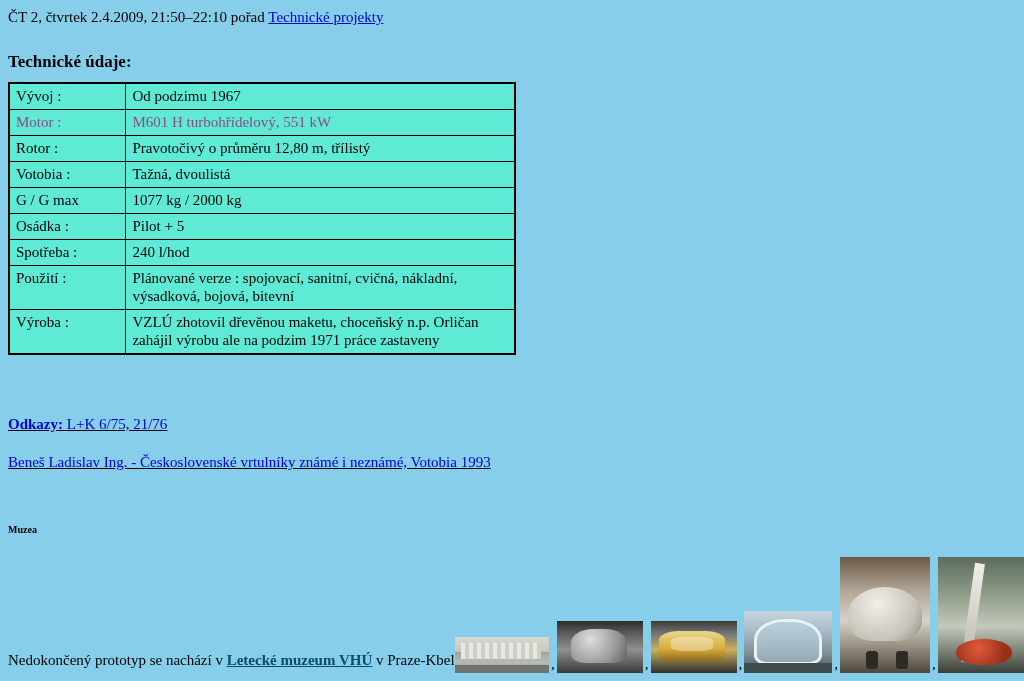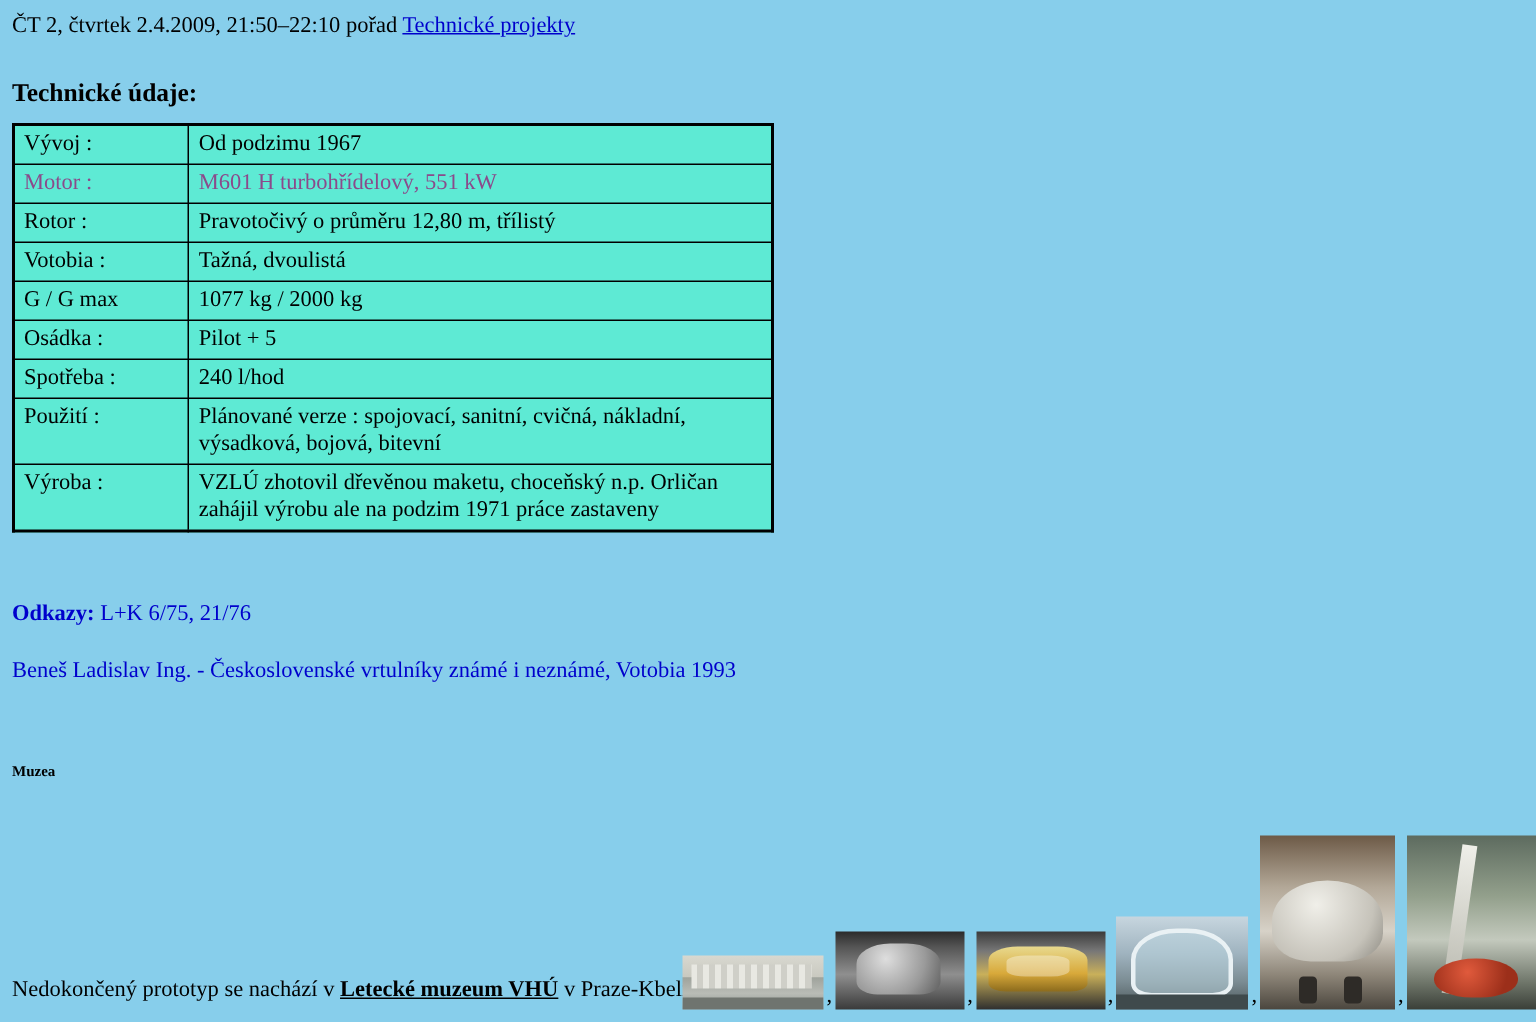--- a/index.html
+++ b/index.html
@@ -54,23 +54,24 @@
   table.specs td.label {
     width: 106px;
   }
   table.specs td.value {
     width: 390px;
   }
   .motor-row td {
     color: #8B4A8B;
   }
   .links-block {
-    margin-top: 42px;
+    margin-top: 57px;
     font-size: 15px;
     line-height: 24px;
+    text-decoration: underline;
   }
   .odkazy-label {
     color: #0000CC;
     font-weight: bold;
   }
   .odkazy-value {
     color: #0000CC;
   }
   .book-line {
     color: #0000CC;
@@ -83,21 +84,21 @@
   }
   .museum-line {
     position: absolute;
     left: 8px;
     bottom: 12px;
     font-size: 15px;
     line-height: 18px;
     white-space: nowrap;
   }
   .museum-line a {
-    color: #000000;
+    color: #0c4a6e;
     font-weight: bold;
     text-decoration: underline;
   }
   .thumbs {
     position: absolute;
     bottom: 8px;
     left: 455px;
     display: flex;
     align-items: flex-end;
     gap: 0px;

